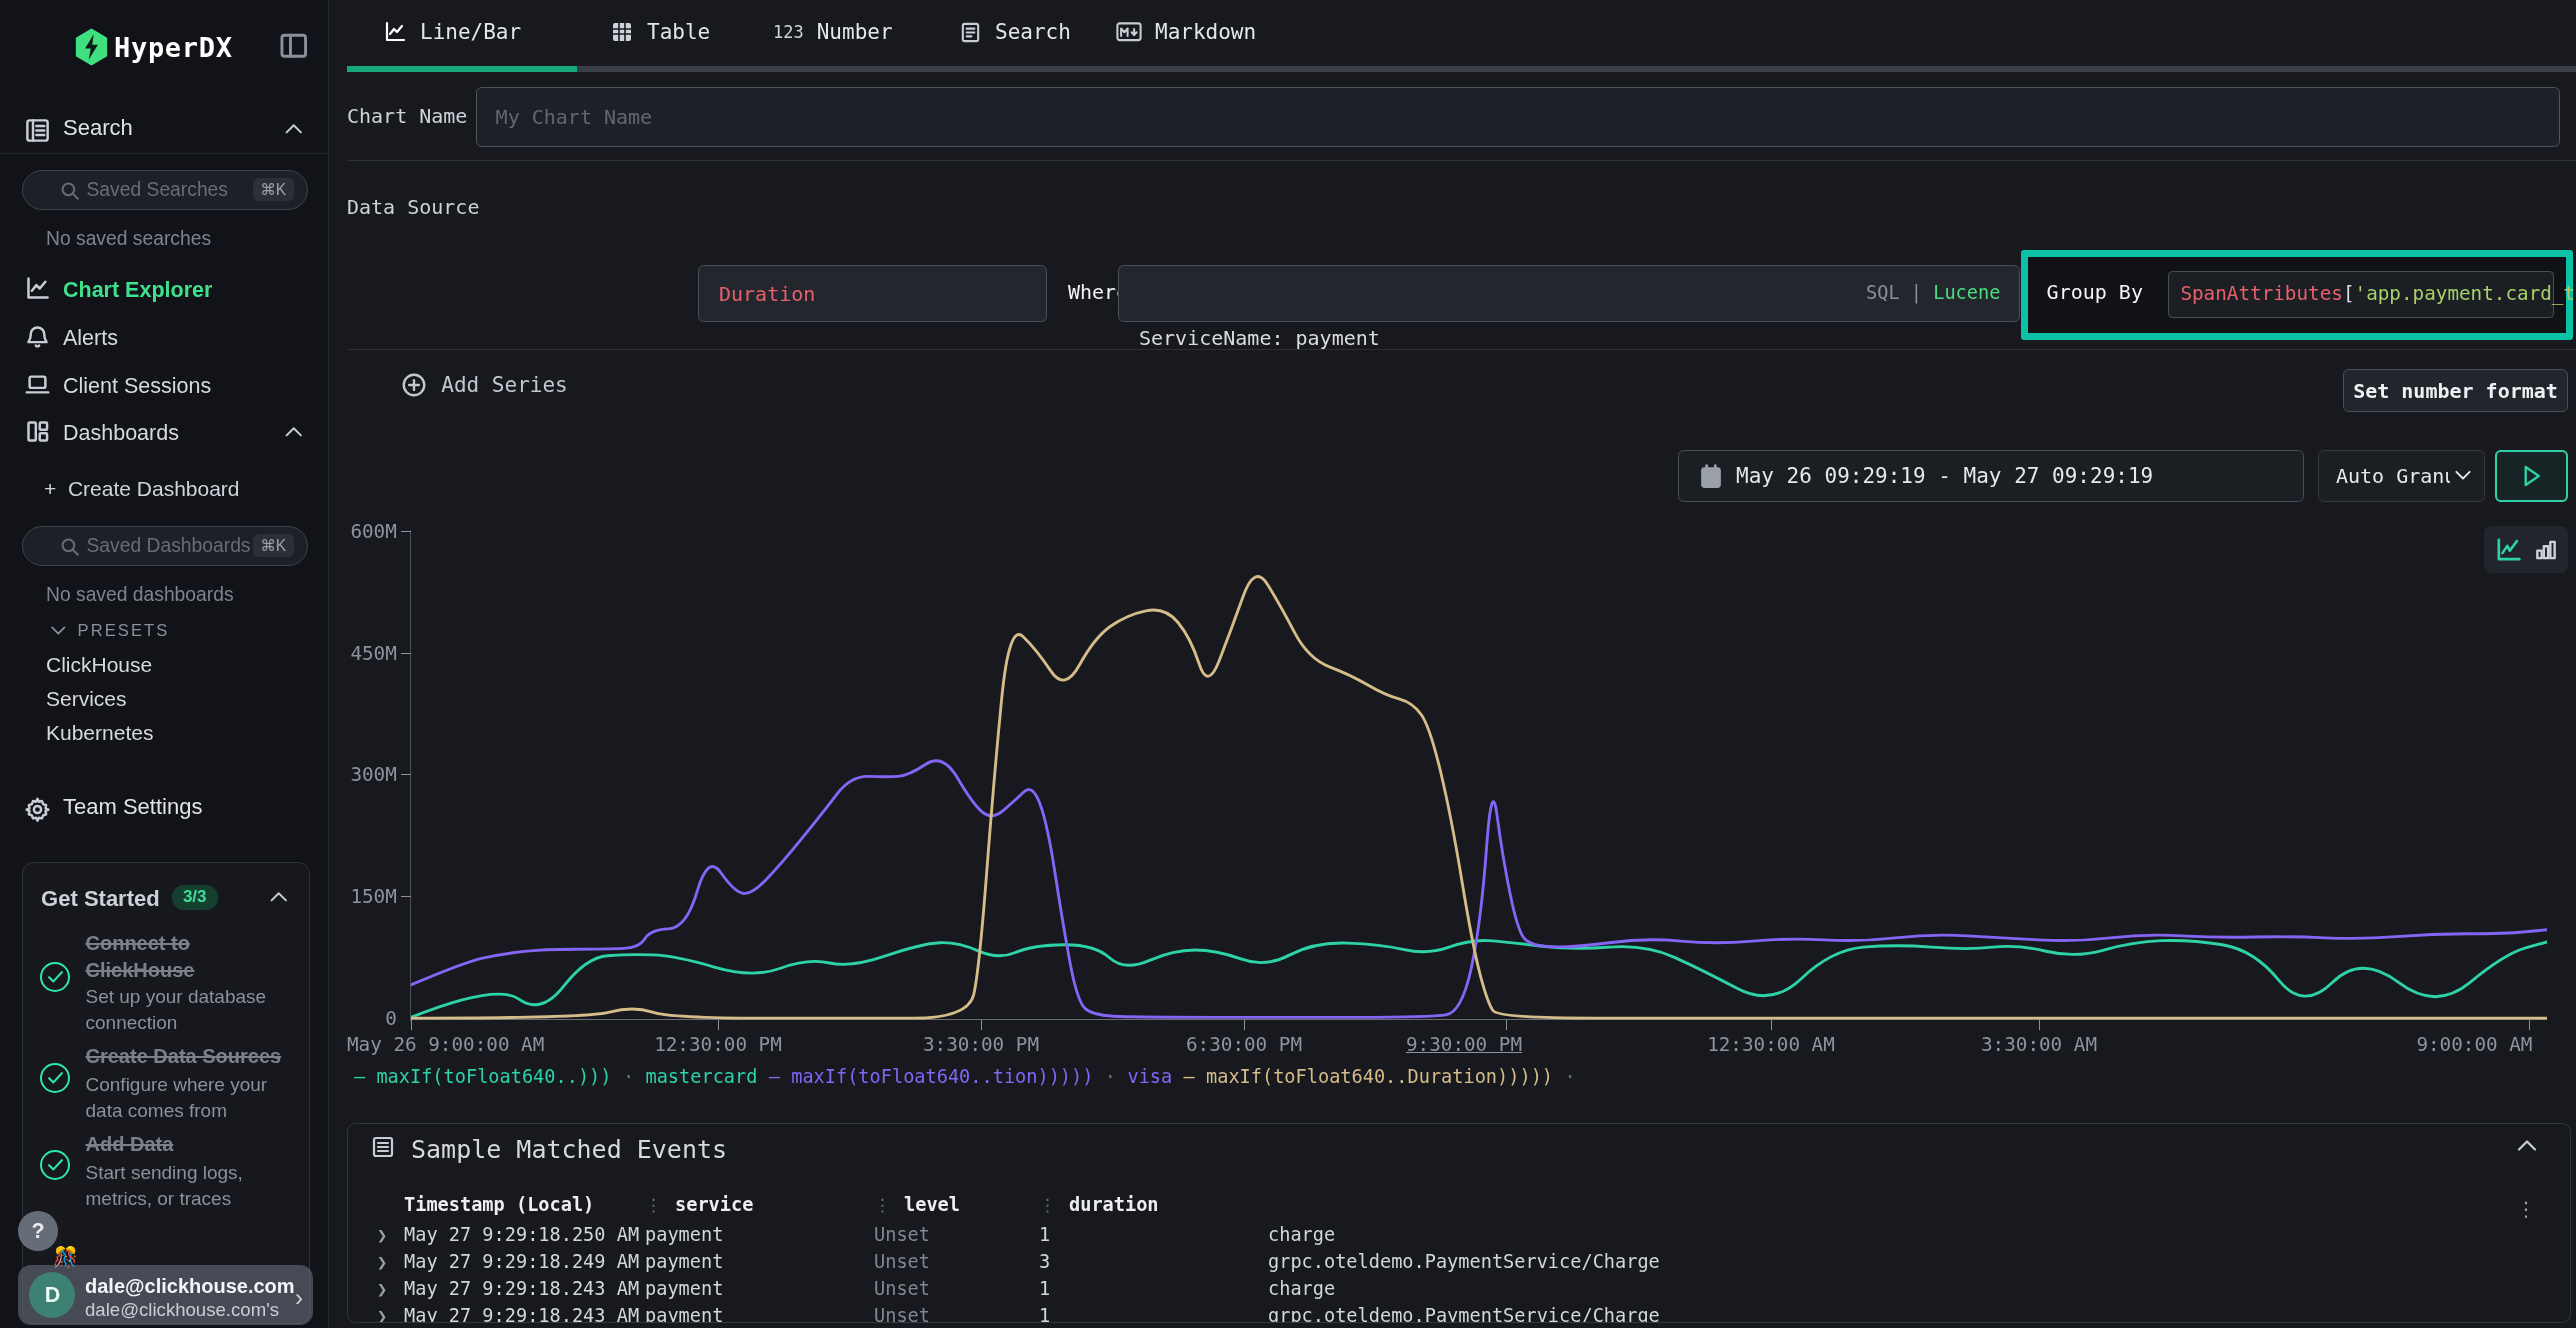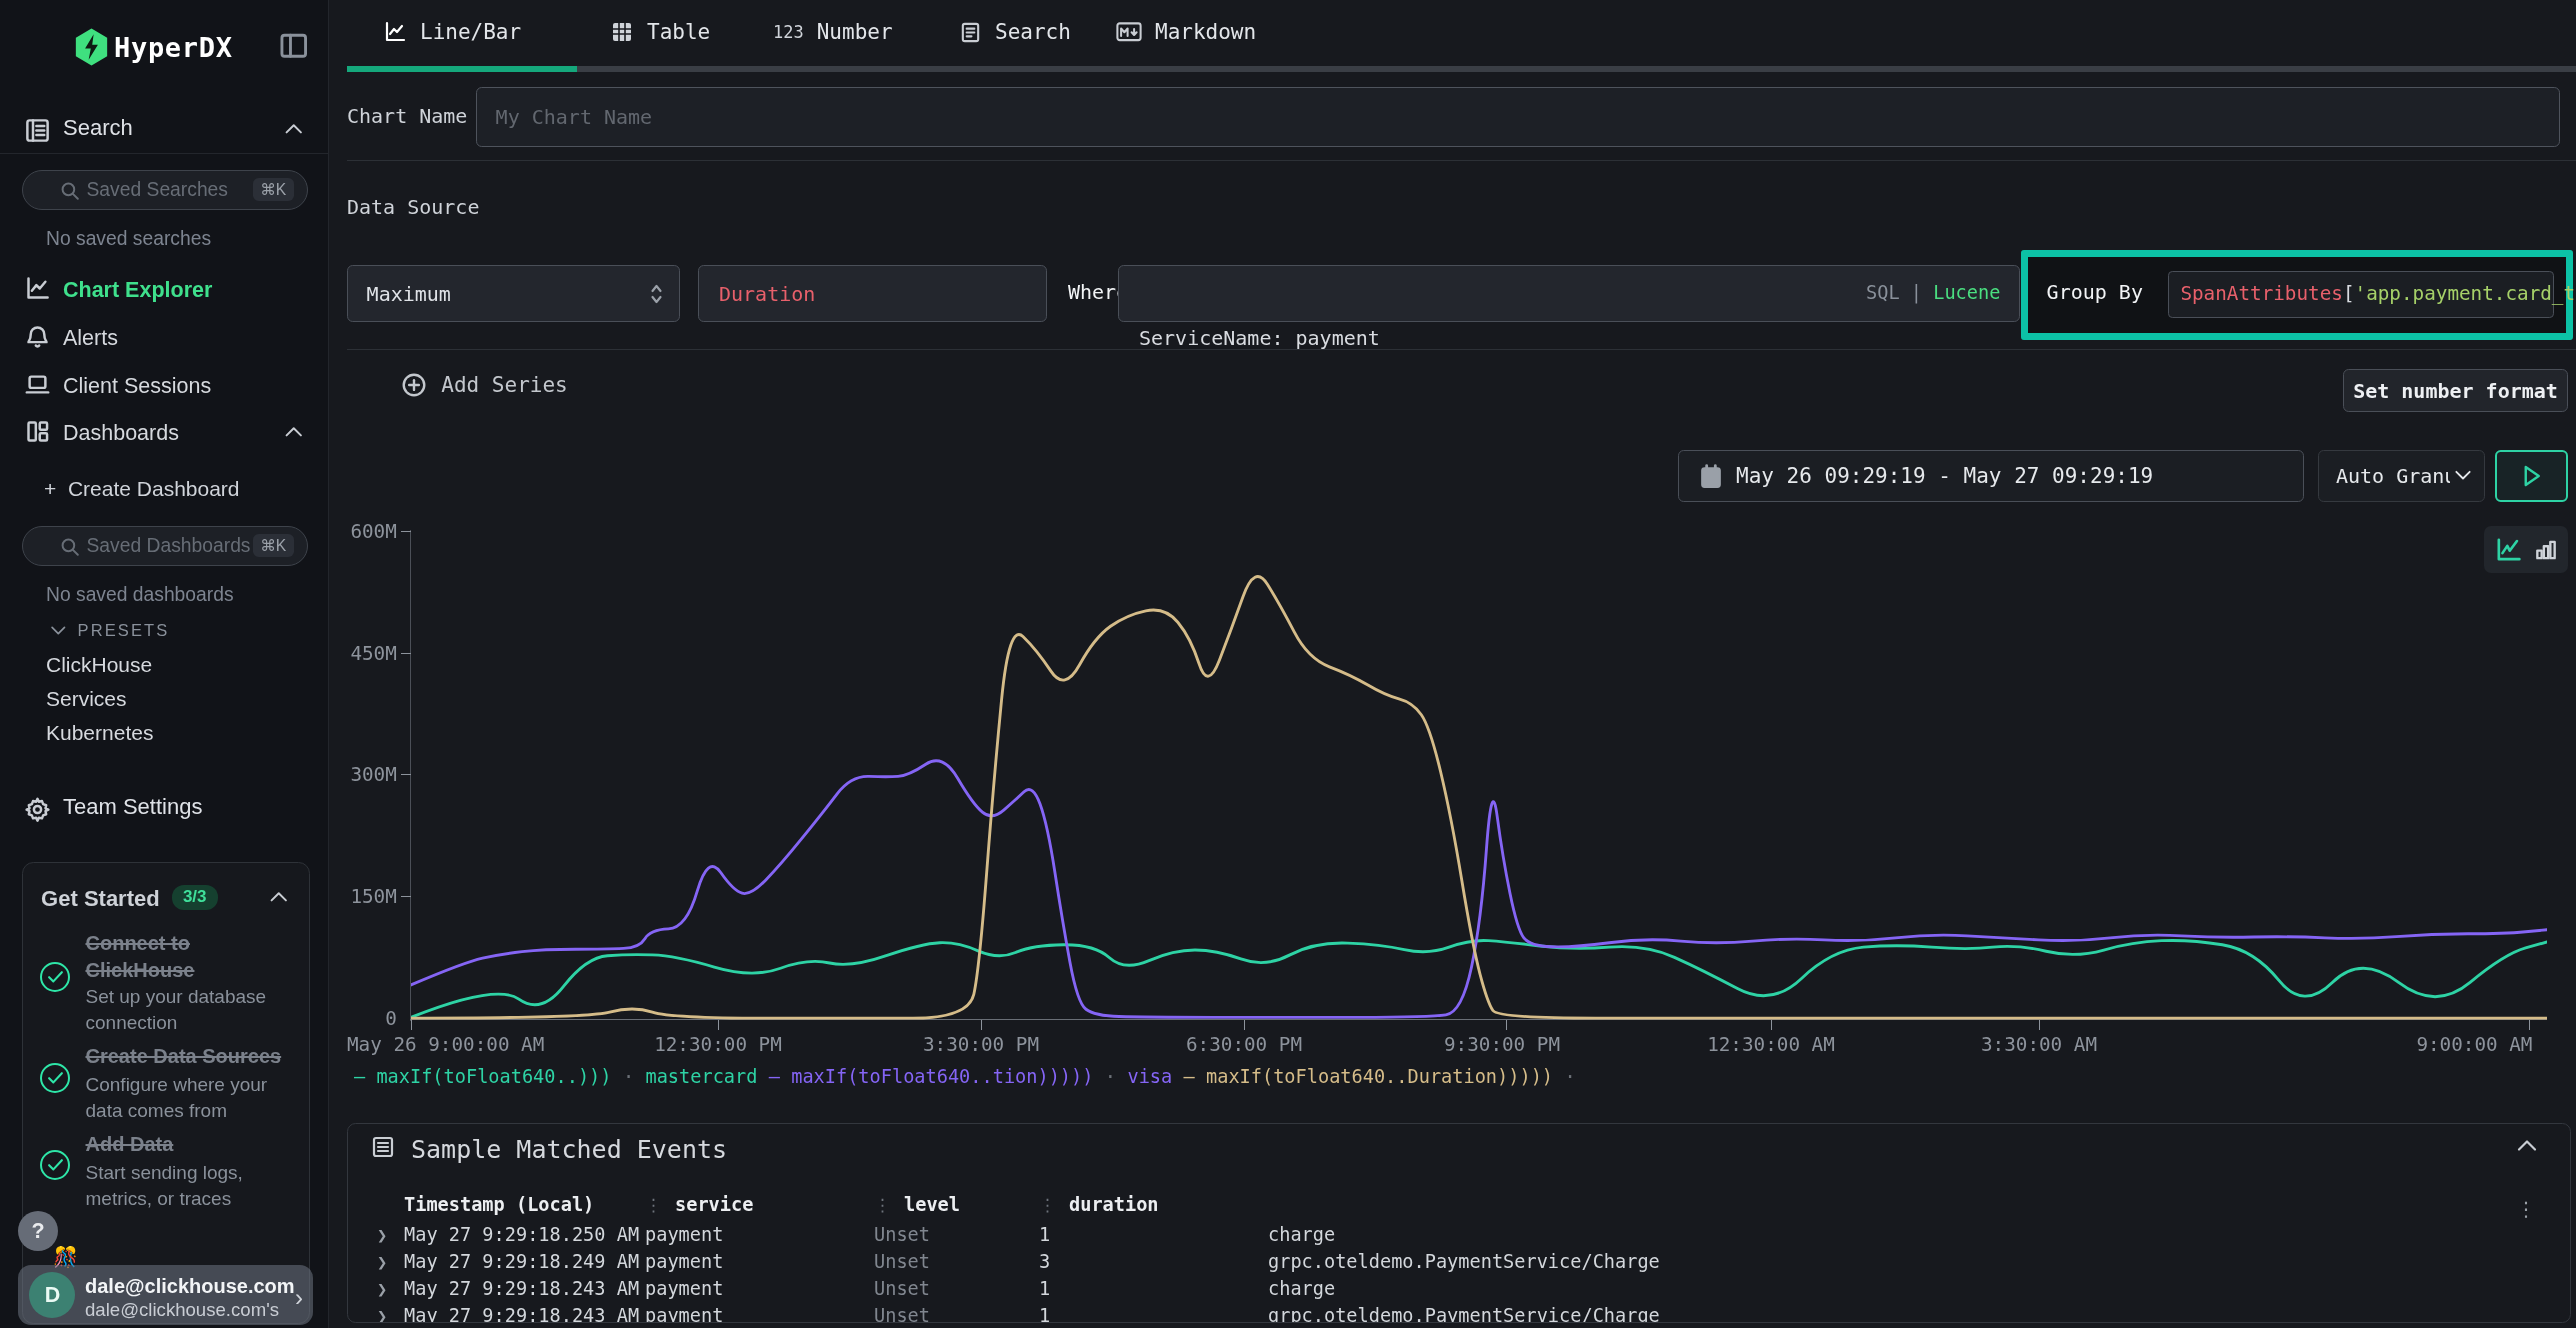--- a/index.html
+++ b/index.html
@@ -388,29 +388,20 @@
       <div class="tab-track"></div>
       <div class="tab-track-active"></div>
     </div>
 
     <span class="lbl chart-name-label">Chart Name</span>
     <input class="inp chart-name-input" placeholder="My Chart Name" style="">
     <div class="row-div" style="top:160px"></div>
 
     <span class="lbl data-source-label">Data Source</span>
 
-    <div class="sel agg-sel">
-      <span class="agg-val">Maximum</span>
-      <span class="updown" style="top:15.7px">
-        <svg width="17" height="24" viewBox="0 0 16 24" class="ico" style="stroke:#9aa0a8">
-            <polyline points="4,9 8,4 12,9"></polyline>
-            <polyline points="4,15 8,20 12,15"></polyline>
-          </svg>
-      </span>
-    </div>
     <div class="sel field-box">
       <span class="field-val">Duration</span>
     </div>
     <span class="where-label">Where</span>
     <div class="sel where-box">
       <span class="where-val">ServiceName: payment</span>
       <span class="lang-toggle">
         <span>SQL</span>
         <span>|</span>
         <span class="lucene">Lucene</span>
@@ -494,21 +485,21 @@
     <div id="x-axis">
         <div class="x-tick" style="left: 82px;"></div>
         <div class="x-lab" style="left: 18px;">May 26 9:00:00 AM</div>
         <div class="x-tick" style="left: 389px;"></div>
         <div class="x-lab" style="left: 389px; transform: translateX(-50%);">12:30:00 PM</div>
         <div class="x-tick" style="left: 652px;"></div>
         <div class="x-lab" style="left: 652px; transform: translateX(-50%);">3:30:00 PM</div>
         <div class="x-tick" style="left: 915px;"></div>
         <div class="x-lab" style="left: 915px; transform: translateX(-50%);">6:30:00 PM</div>
         <div class="x-tick" style="left: 1177px;"></div>
-        <div class="x-lab" style="left: 1173px; transform: translateX(-50%);">9:30:00 PM</div>
+        <div class="x-lab" style="left: 1135px; transform: translateX(-50%); text-decoration: underline;">9:30:00 PM</div>
         <div class="x-tick" style="left: 1442px;"></div>
         <div class="x-lab" style="left: 1442px; transform: translateX(-50%);">12:30:00 AM</div>
         <div class="x-tick" style="left: 1710px;"></div>
         <div class="x-lab" style="left: 1710px; transform: translateX(-50%);">3:30:00 AM</div>
         <div class="x-tick" style="left: 2200px;"></div>
         <div class="x-lab" style="left: 2200px; transform: translateX(-97%);">9:00:00 AM</div>
       </div>
     <div id="legend">
         <span style="color: rgb(46, 211, 165);">— maxIf(toFloat640..)))</span>
         <span style="color: rgb(107, 112, 119);">·</span>

